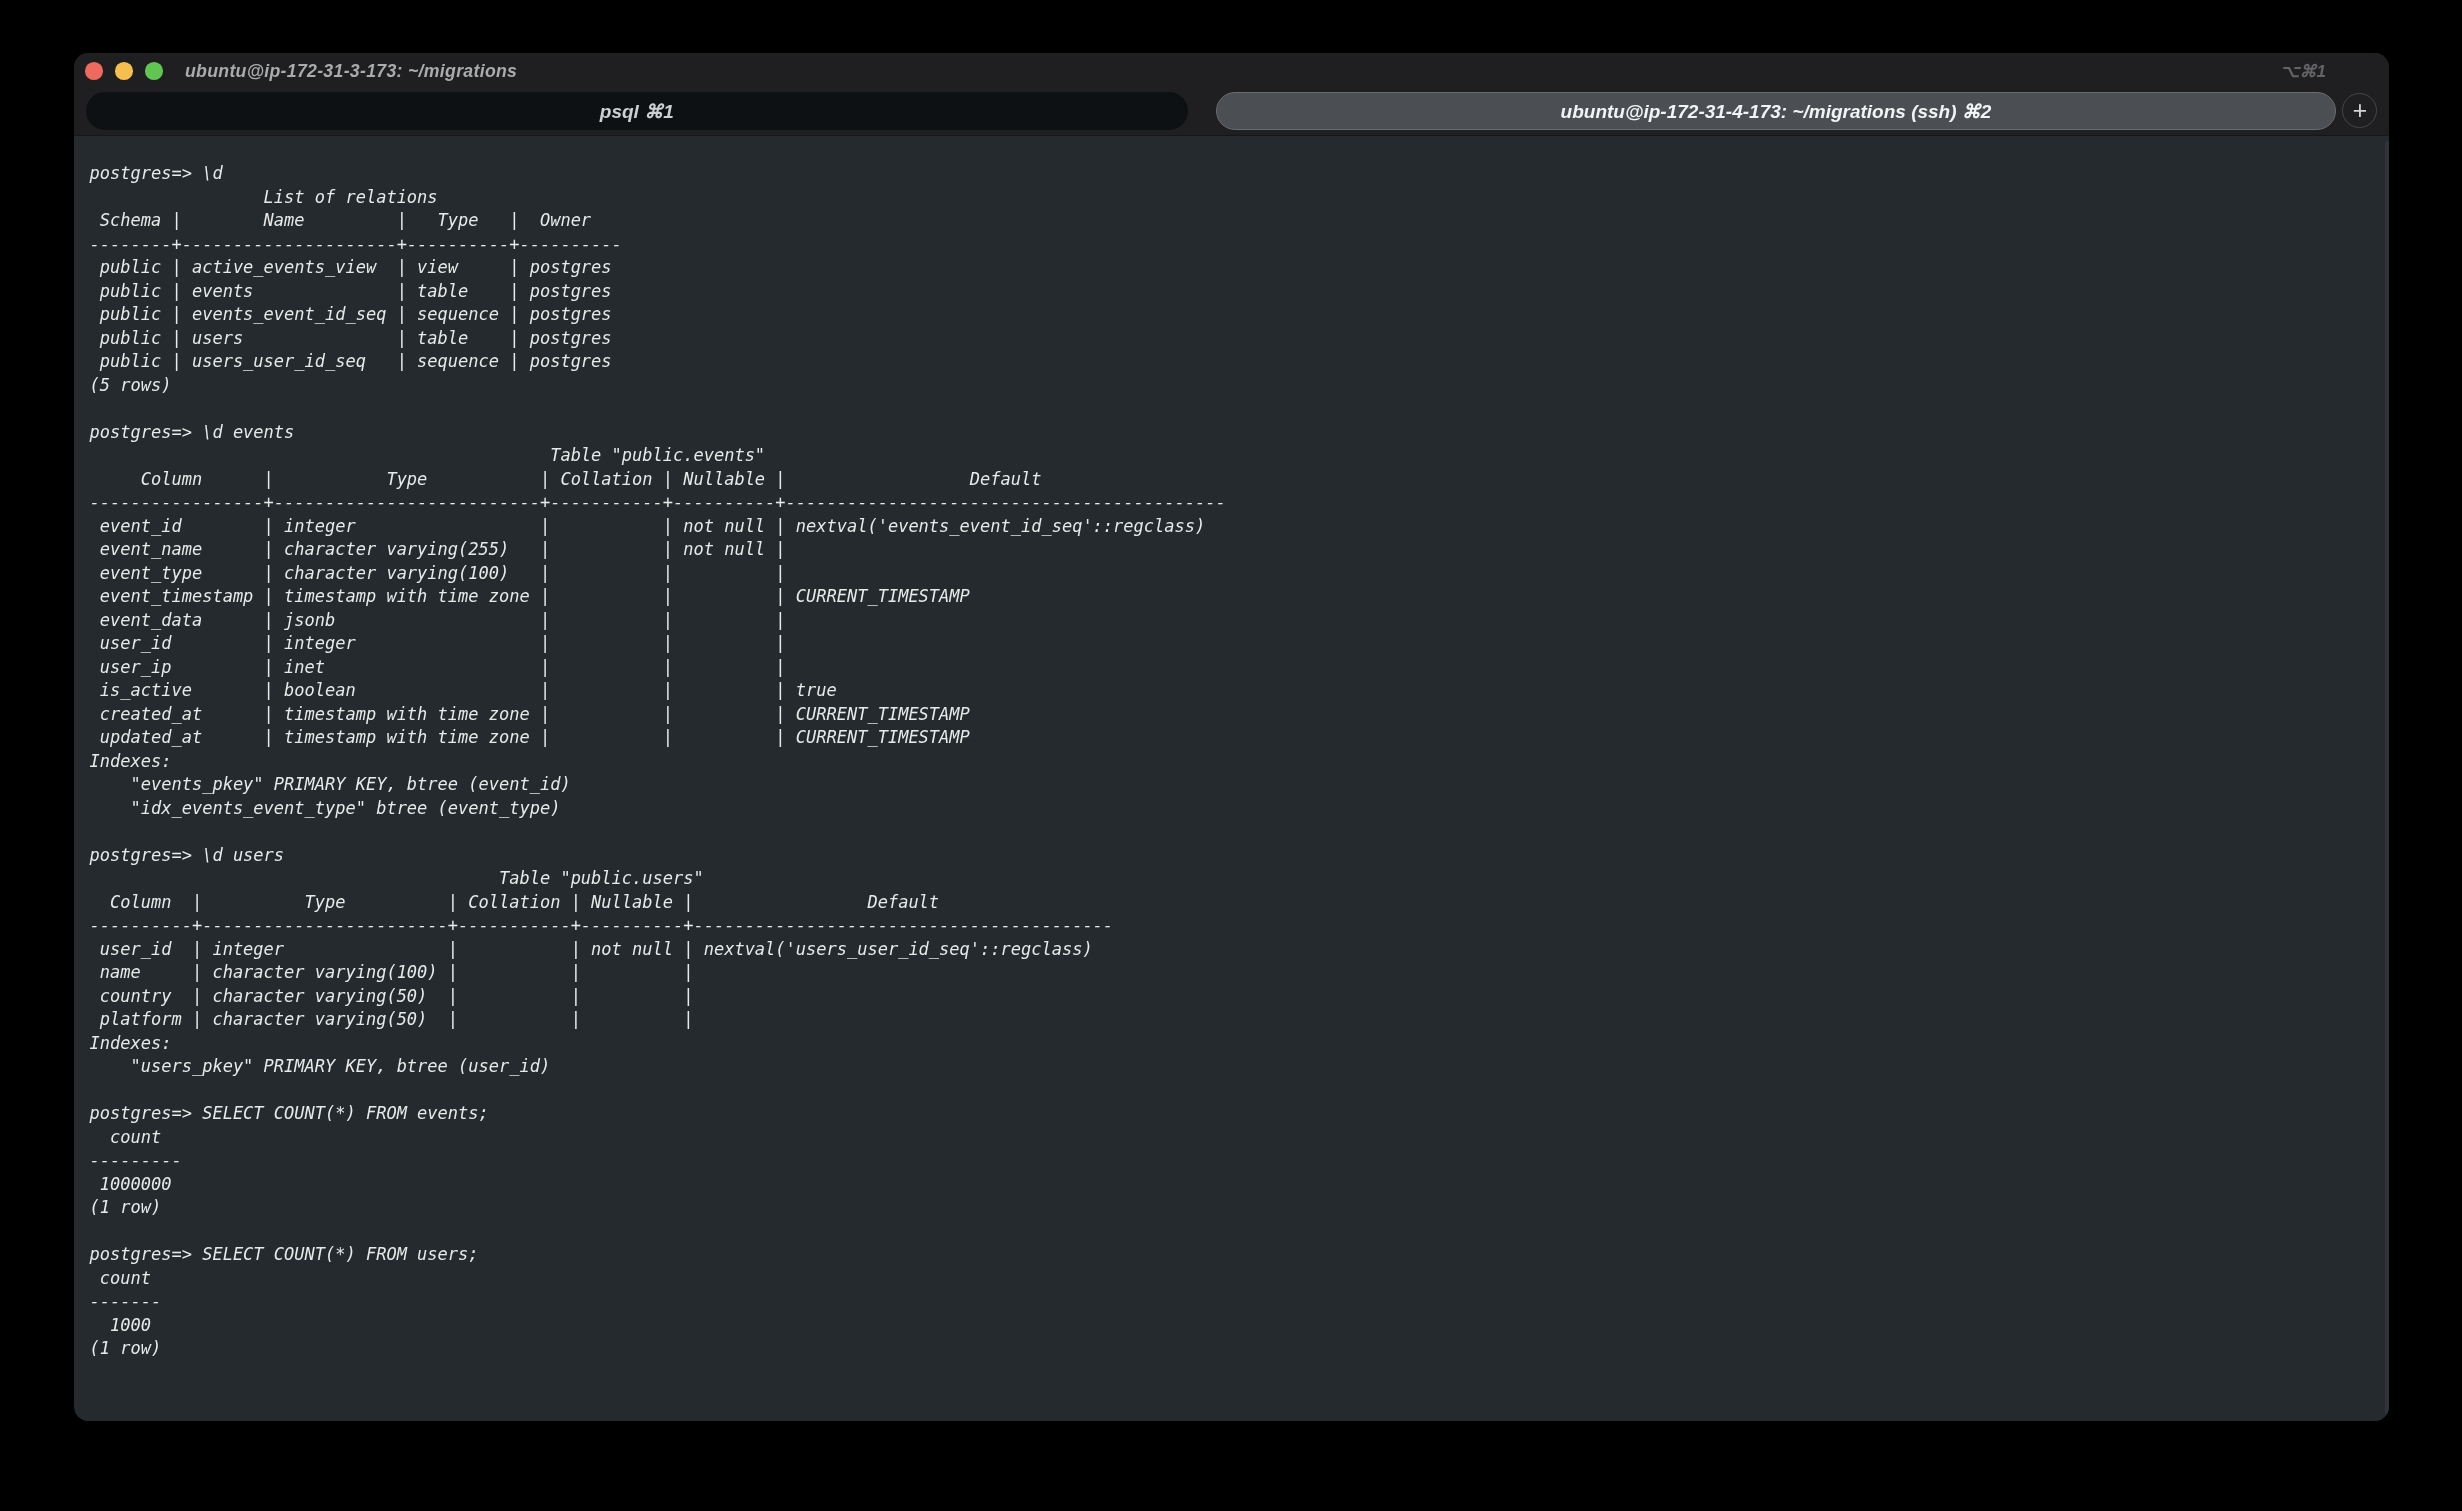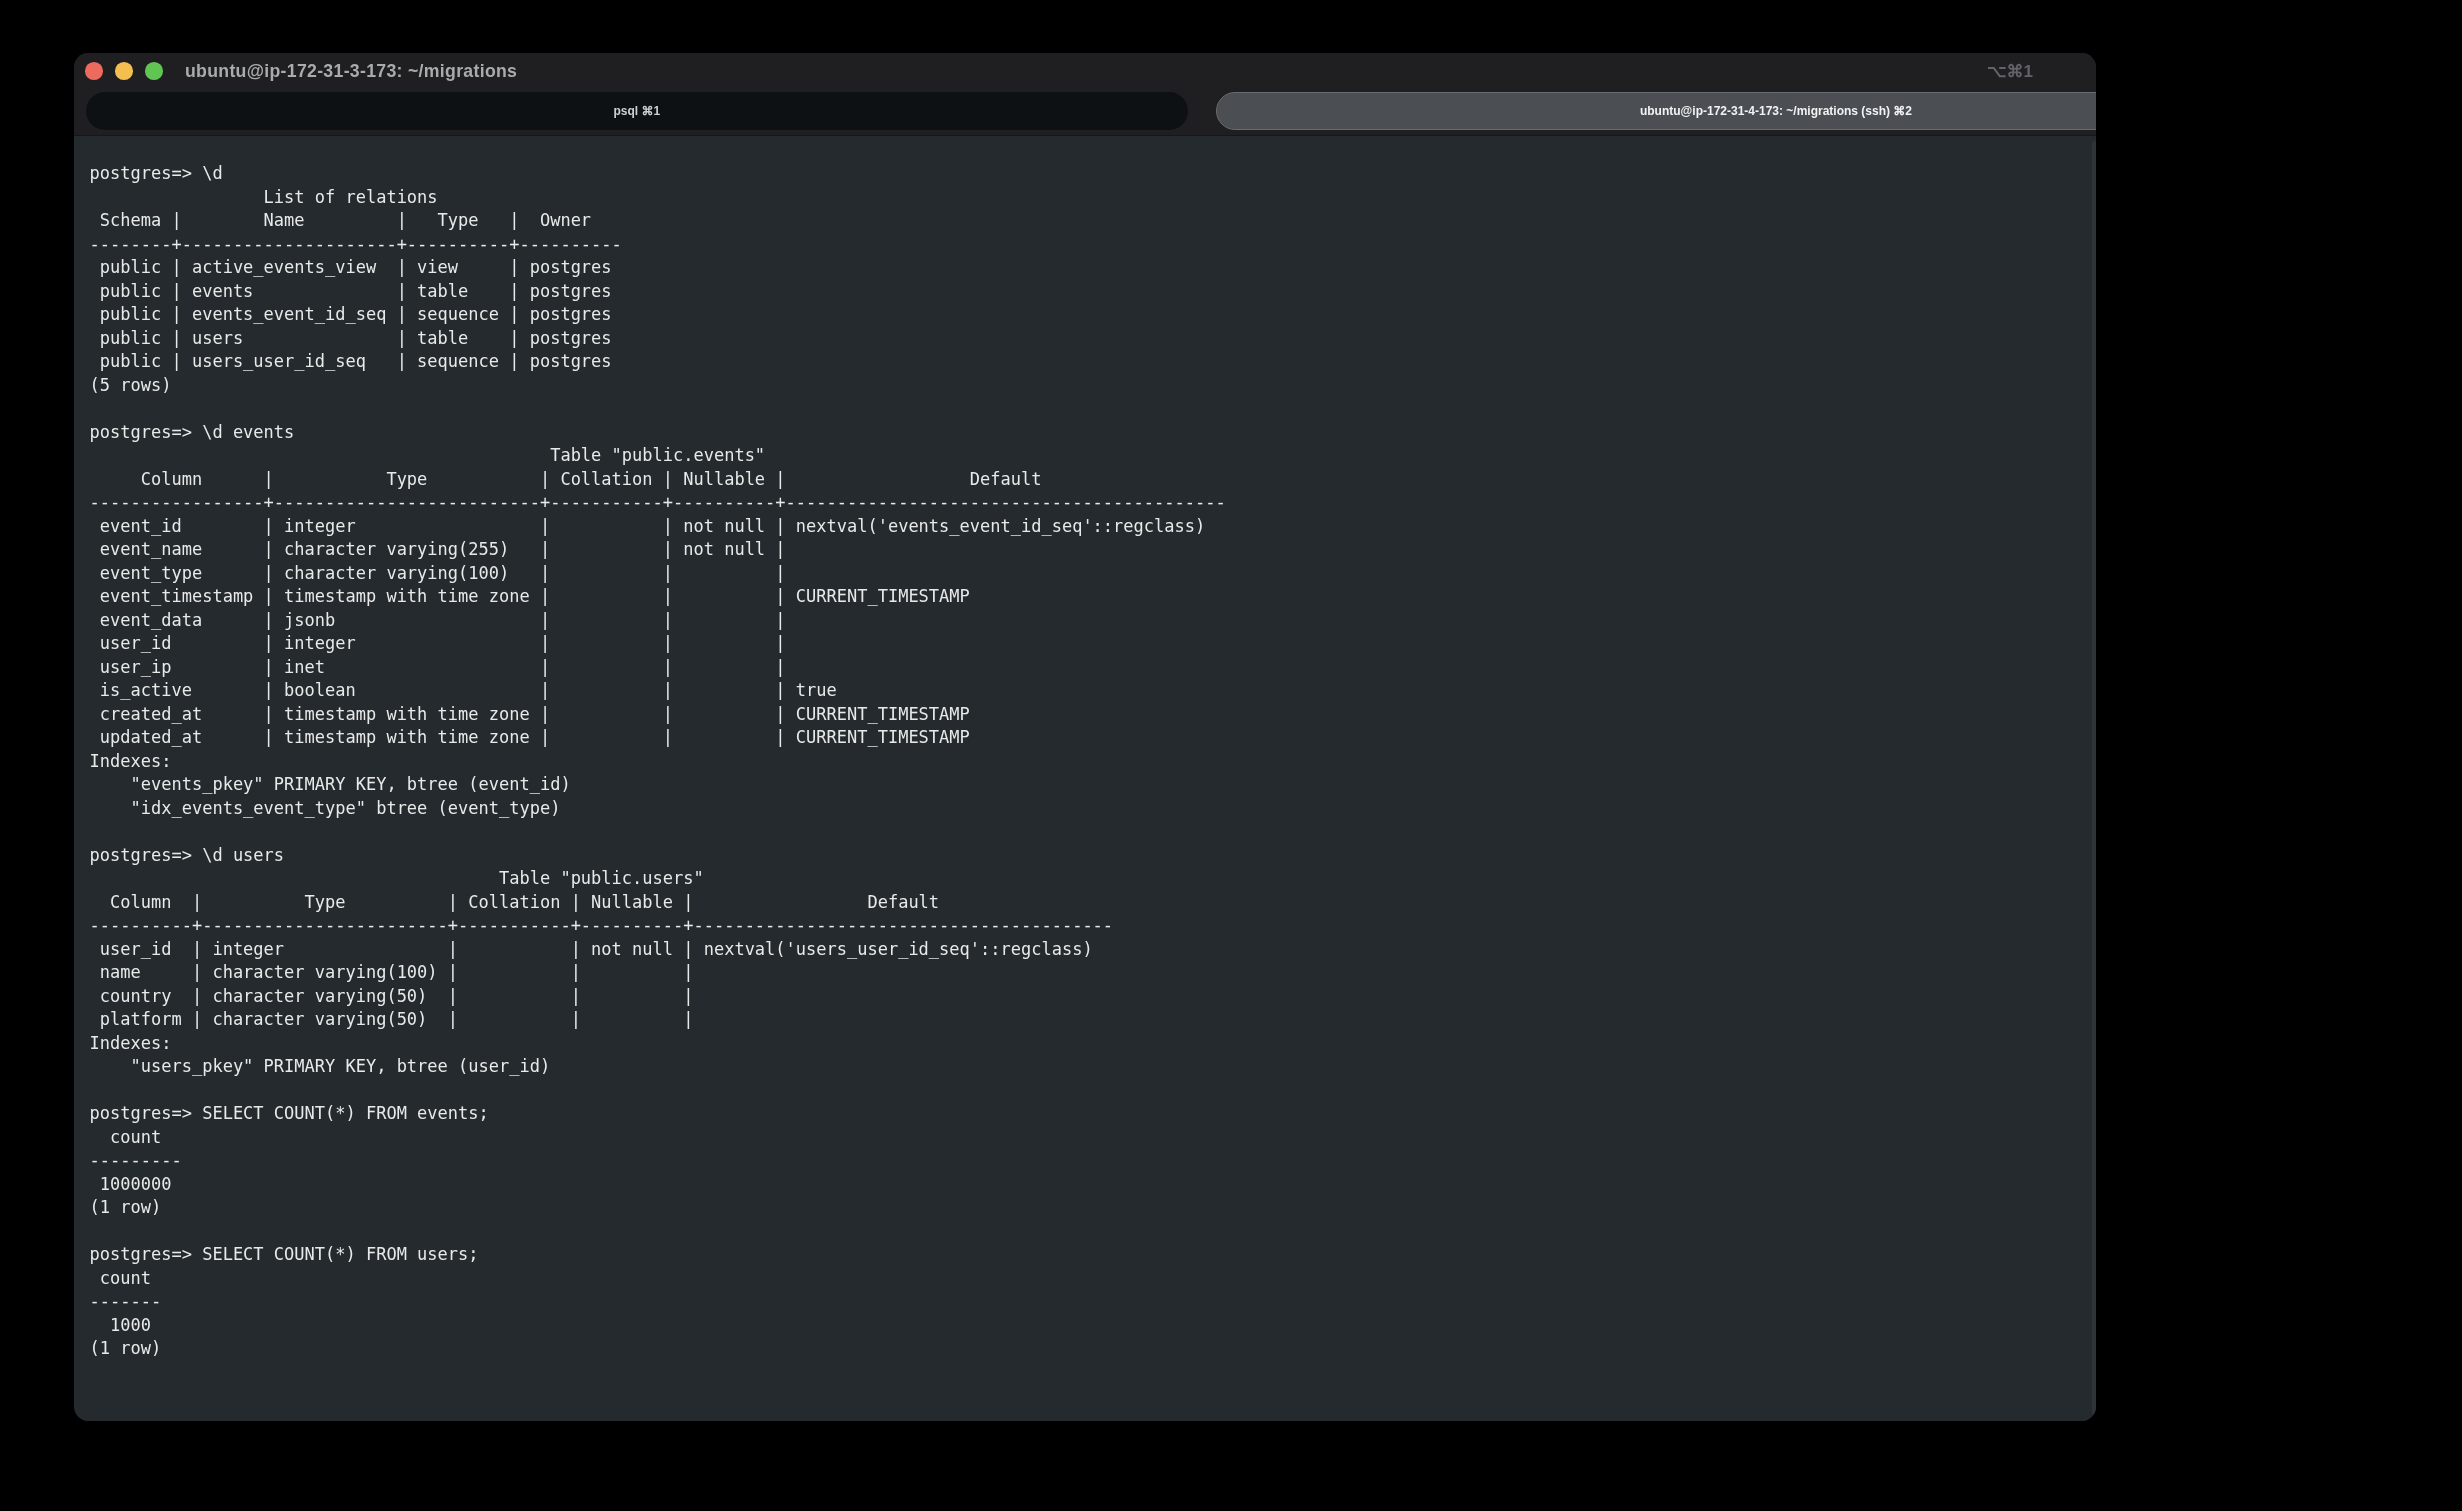--- a/index.html
+++ b/index.html
@@ -12,26 +12,27 @@
     position: relative;
     width: 2462px;
     height: 1512px;
     background: #000000;
     overflow: hidden;
   }
   .window {
     position: absolute;
     left: 74px;
     top: 53px;
-    width: 2022px;
+    width: 2315px;
     height: 1368px;
     border-radius: 14.4px;
     overflow: hidden;
     background: #252a2e;
     box-shadow: 0 11.8px 39px rgba(0,0,0,0.8);
+    font-style: italic;
   }
   .titlebar {
     position: relative;
     width: 100%;
     height: 83px;
     background: #1f1f21;
     border-bottom: 0.7px solid #17171a;
     box-sizing: border-box;
   }
   .traffic-lights {
@@ -101,21 +102,21 @@
   .tab-inactive {
     left: 1142px;
     width: 1120px;
     background: #4b4f53;
     border: 1.3px solid #686c70;
   }
   .tab-inactive .tab-label {
     color: #f2f3f4;
   }
   .tab-label {
-    font-size: 12px;
+    font-size: 19px;
     font-weight: bold;
     white-space: pre;
   }
   .new-tab {
     position: absolute;
     left: 2268px;
     top: 1.3px;
     width: 35px;
     height: 35px;
     border-radius: 50%;

